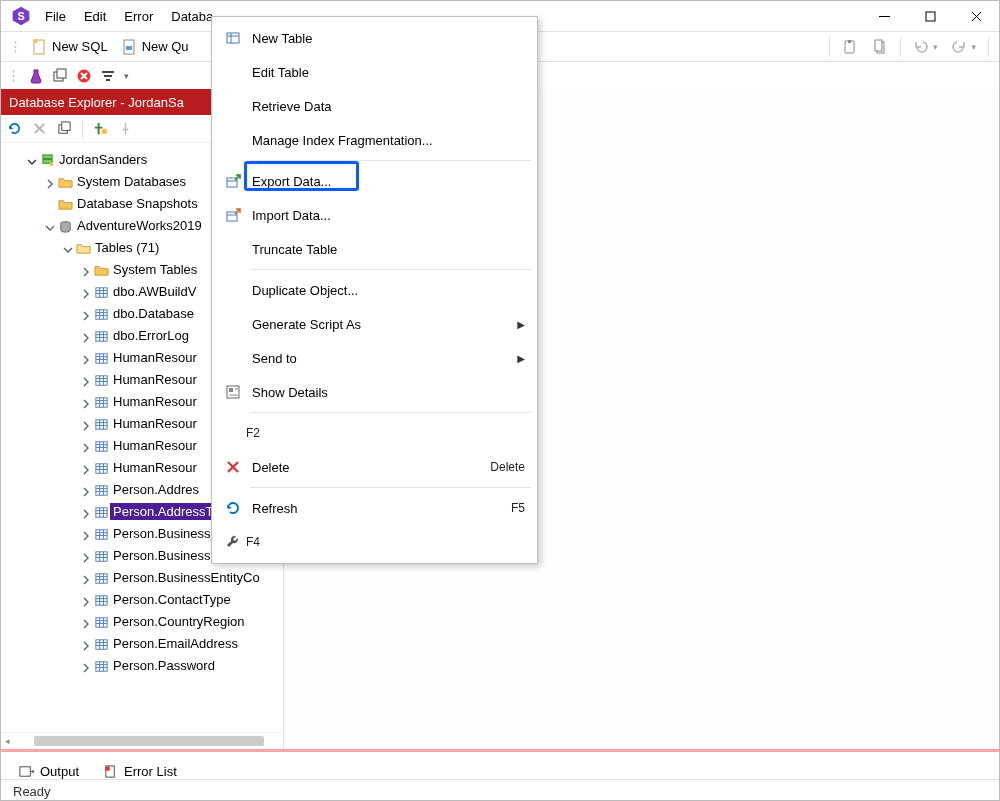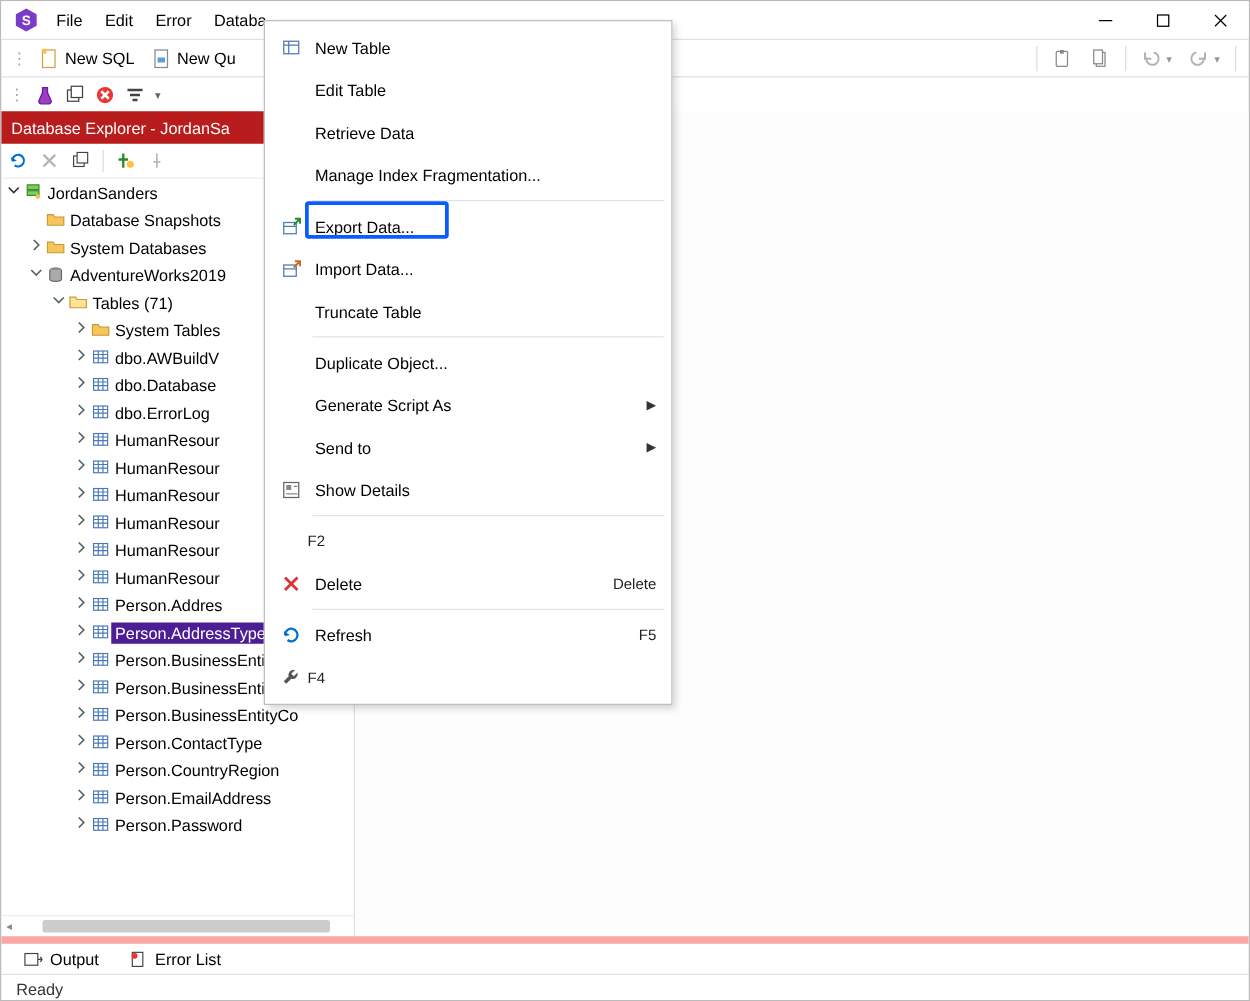--- a/index.html
+++ b/index.html
@@ -29,32 +29,32 @@
 
   
   .explorer-tb { height: 28px; display: flex; align-items: center; padding: 0 6px; gap: 10px; border-bottom: 1px solid #eee; width: 283px; }
   .explorer-tb svg { width: 15px; height: 15px; }
 
   
   .left-col { float: left; width: 283px; border-right: 1px solid #e0e0e0; height: 660px; display: flex; flex-direction: column; }
 
   
   .tree { flex: 1; overflow: hidden; padding: 3px 0 0 0; position: relative; }
-  .tree-row { display: flex; align-items: flex-start; height: 22px; white-space: nowrap; }
+  .tree-row { display: flex; align-items: flex-end; height: 22px; white-space: nowrap; margin-left: 21px; }
   .tree-row .chev { width: 12px; height: 12px; flex-shrink: 0; }
   .tree-label { padding: 1px 3px; }
   .tree-label.sel { background: #4c1d95; color: #fff; }
   .icon-slot { width: 18px; display: flex; justify-content: center; flex-shrink: 0; }
   .icon-slot svg { width: 15px; height: 15px; }
 
   .scroll-h { height: 17px; border-top: 1px solid #eee; display:flex; align-items:center; }
   .thumb { width: 230px; height: 10px; margin-left: 20px; background: #ccc; border-radius: 2px; }
 
   
-  .bottom-tabs { border-top: 6px solid #fca5a5; height: 30px; display: flex; align-items: center; gap: 24px; padding: 0 18px; }
+  .bottom-tabs { border-top: 3px solid #fca5a5; height: 30px; display: flex; align-items: flex-end; gap: 24px; padding: 0 18px; }
   .bottom-tabs .tab { display: flex; align-items: center; gap: 6px; }
   .bottom-tabs svg { width: 15px; height: 15px; }
 
   
   .status { border-top: 1px solid #e0e0e0; height: 24px; display: flex; align-items: center; padding: 0 12px; font-size: 12px; color: #333; }
 
   
   .work { margin-left: 283px; height: 660px; background: #fdfdfd; }
 
   
@@ -215,38 +215,38 @@
     <span class="icon-slot">
           <svg viewBox="0 0 16 16">
             <rect x="3" y="2" width="10" height="4" fill="#7bcf5b" stroke="#3a8a2a"></rect>
             <rect x="3" y="7" width="10" height="4" fill="#7bcf5b" stroke="#3a8a2a"></rect>
             <circle cx="12" cy="12" r="2" fill="#ffbf3f"></circle>
           </svg>
         </span>
     <span class="tree-label">JordanSanders</span>
   </div>
       <div class="tree-row" style="padding-left:22px">
+    <svg class="chev" viewBox="0 0 12 12">
+          <path d="M4 2 L8 6 L4 10" fill="none" stroke="#566" stroke-width="1.4"></path>
+        </svg>
+    <span class="icon-slot">
+          <svg viewBox="0 0 16 16">
+            <path d="M1 4 L6 4 L7 6 L15 6 L15 13 L1 13 Z" fill="#f7c55b" stroke="#c79a33"></path>
+          </svg>
+        </span>
+    <span class="tree-label">System Databases</span>
+  </div>
+      <div class="tree-row" style="padding-left:22px">
     <span class="chev"></span>
     <span class="icon-slot">
           <svg viewBox="0 0 16 16">
             <path d="M1 4 L6 4 L7 6 L15 6 L15 13 L1 13 Z" fill="#f7c55b" stroke="#c79a33"></path>
           </svg>
         </span>
     <span class="tree-label">Database Snapshots</span>
-  </div>
-      <div class="tree-row" style="padding-left:22px">
-    <svg class="chev" viewBox="0 0 12 12">
-          <path d="M4 2 L8 6 L4 10" fill="none" stroke="#566" stroke-width="1.4"></path>
-        </svg>
-    <span class="icon-slot">
-          <svg viewBox="0 0 16 16">
-            <path d="M1 4 L6 4 L7 6 L15 6 L15 13 L1 13 Z" fill="#f7c55b" stroke="#c79a33"></path>
-          </svg>
-        </span>
-    <span class="tree-label">System Databases</span>
   </div>
       <div class="tree-row" style="padding-left:22px">
     <svg class="chev" viewBox="0 0 12 12">
           <path d="M2 4 L6 8 L10 4" fill="none" stroke="#566" stroke-width="1.4"></path>
         </svg>
     <span class="icon-slot">
           <svg viewBox="0 0 16 16">
             <ellipse cx="8" cy="4" rx="5" ry="2" fill="#888"></ellipse>
             <path d="M3 4 L3 12 A5 2 0 0 0 13 12 L13 4" fill="#aaa" stroke="#666"></path>
           </svg>

